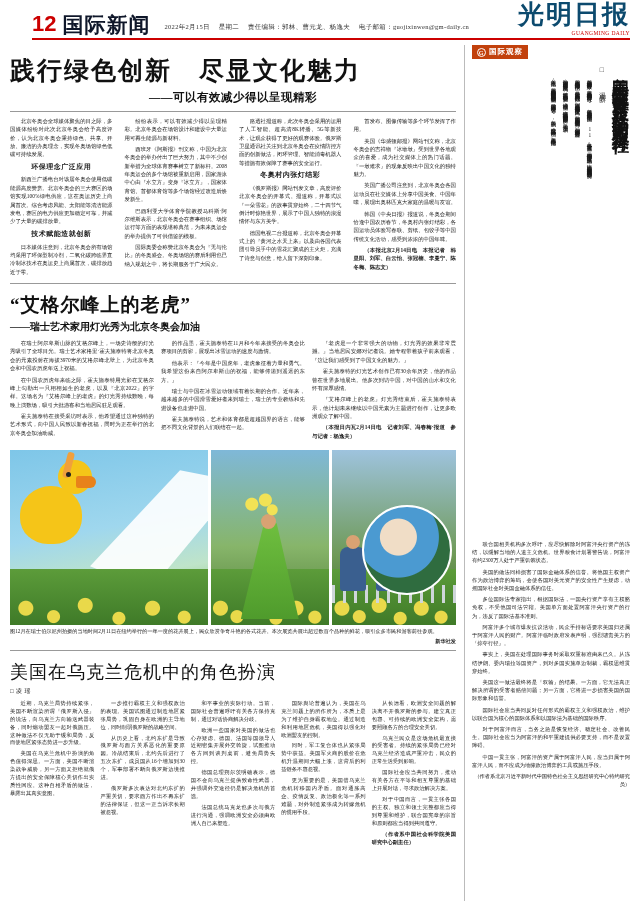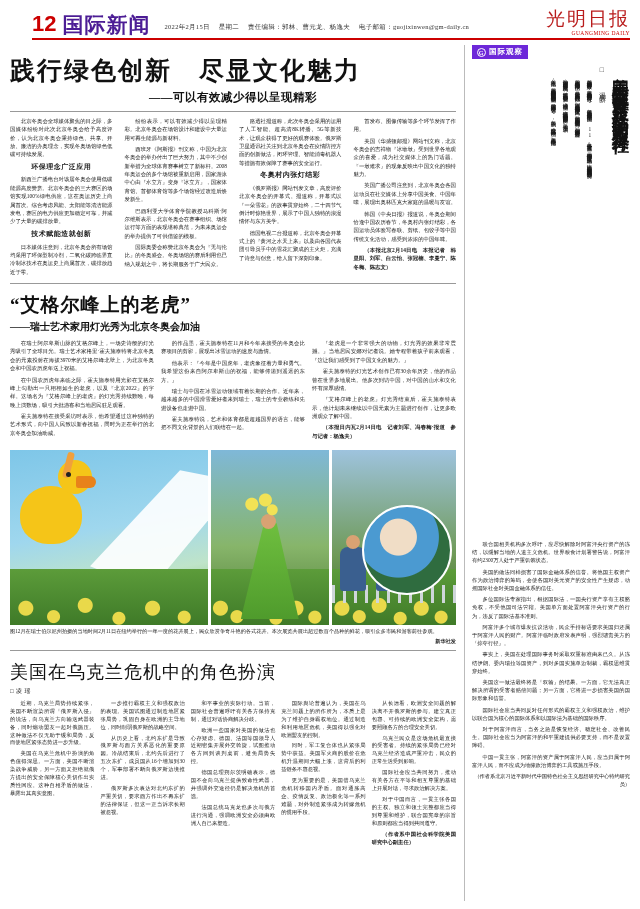--- a/index.html
+++ b/index.html
@@ -34,43 +34,43 @@
     font-size: 22px;
     color: #c00;
     font-weight: bold;
     line-height: 1;
     padding-right: 6px;
     font-family: "Liberation Sans", sans-serif;
   }
   .section-title {
     font-size: 21px;
     font-weight: bold;
-    color: #4c1d95;
+    color: #0f172a;
     letter-spacing: 1px;
     line-height: 1;
     font-family: "Liberation Sans", sans-serif;
   }
   .masthead-meta {
     font-size: 6.5px;
     color: #333;
     margin-left: 14px;
     padding-bottom: 3px;
     letter-spacing: .3px;
     white-space: nowrap;
   }
   .masthead-meta span { margin-right: 7px; }
   .brand {
     position: absolute;
     right: 0; bottom: 2px;
     text-align: right;
   }
   .brand-cn {
-    font-size: 19px;
-    font-weight: normal;
-    color: #b91c1c;
+    font-size: 26px;
+    font-weight: bold;
+    color: #0c4a6e;
     letter-spacing: 2px;
     line-height: 1;
     font-family: "Liberation Serif", serif;
   }
   .brand-sub {
     font-size: 5.5px;
     color: #c00;
     letter-spacing: .4px;
     margin-top: 2px;
   }
@@ -279,21 +279,21 @@
     font-size: 18px;
     font-weight: normal;
     letter-spacing: 1px;
     margin: 9px 0 3px 0;
   }
   .byline3 { font-size: 6px; margin-bottom: 4px; letter-spacing: .5px; }
 
   
   .observe-badge {
     display: flex; align-items: center;
-    background: #6d28d9; color: #fff;
+    background: #c2410c; color: #fff;
     font-size: 7.5px; font-weight: bold;
     padding: 2px 5px;
     width: fit-content;
     letter-spacing: 1px;
     margin-bottom: 5px;
   }
   .observe-badge .g {
     display: inline-block;
     width: 9px; height: 9px; line-height: 9px;
     border: 1px solid #fff; border-radius: 50%;

